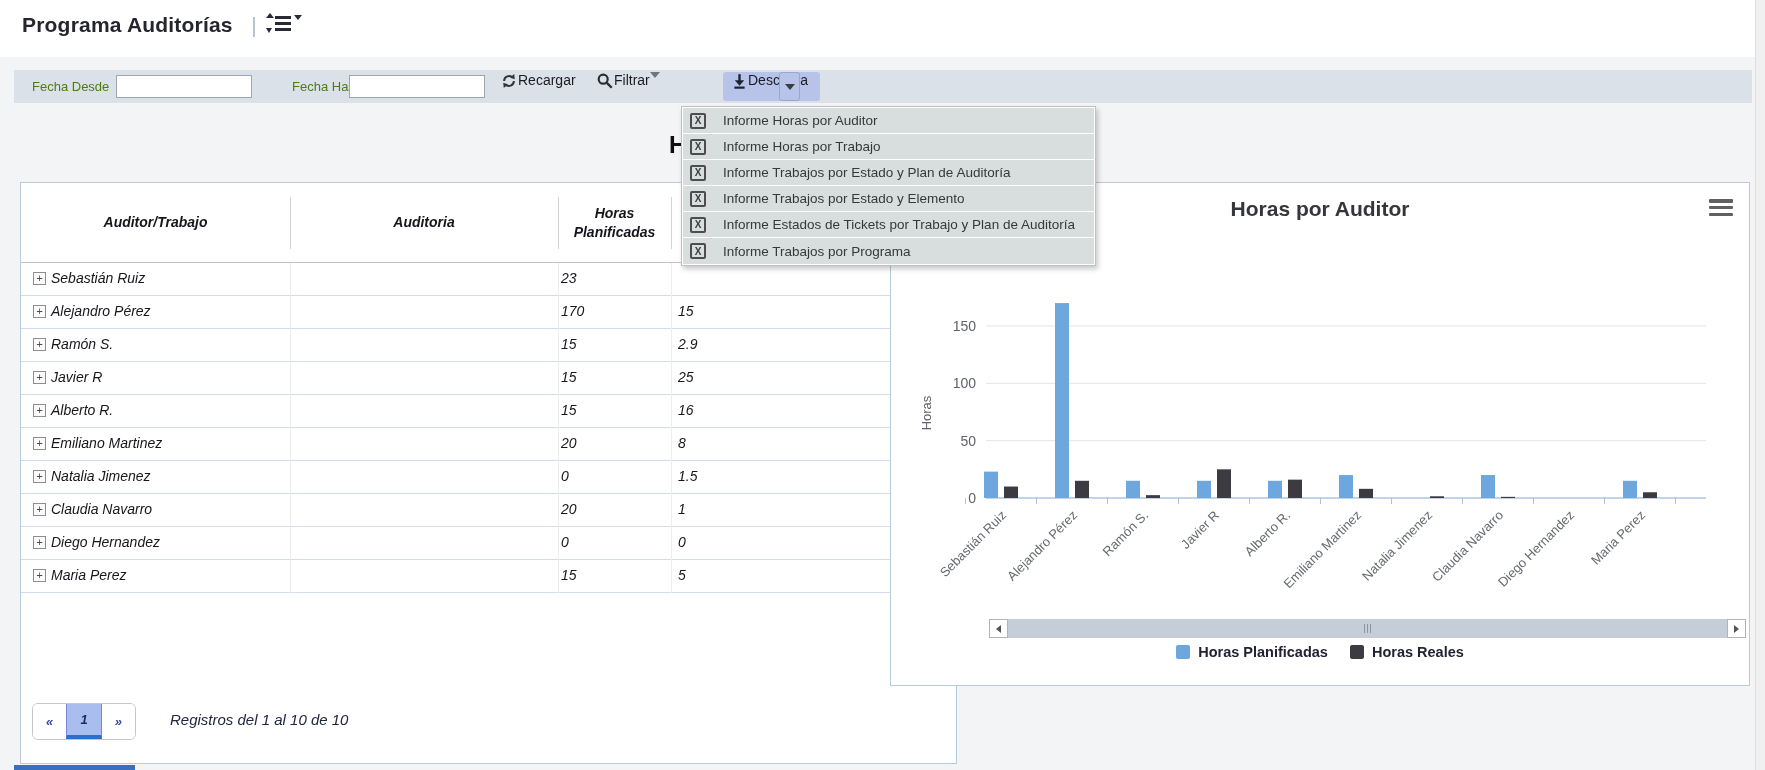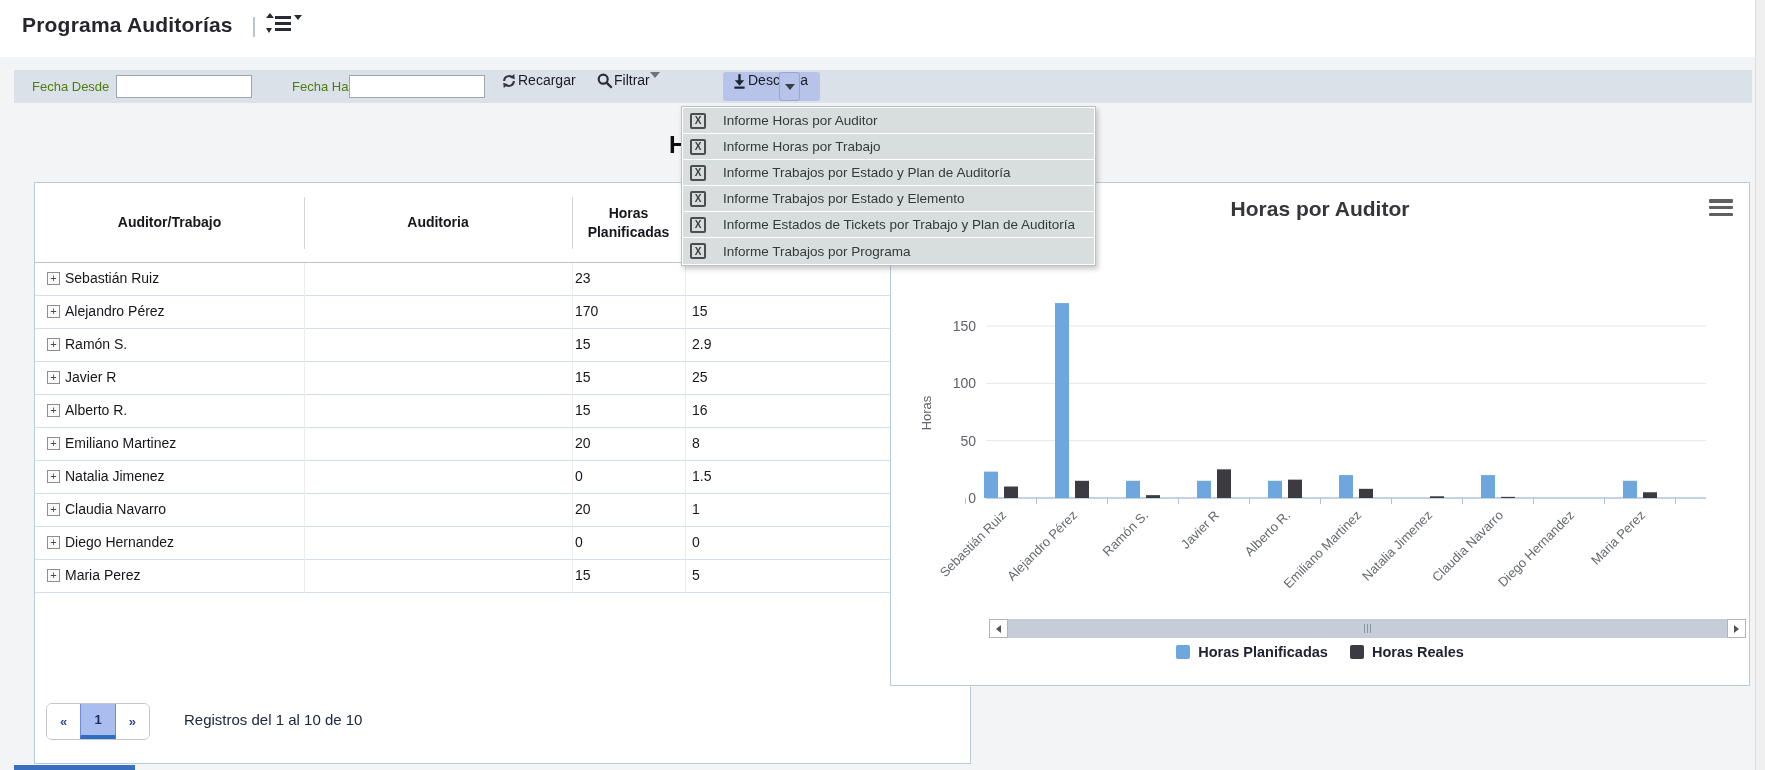--- a/index.html
+++ b/index.html
@@ -36,21 +36,21 @@
   .partial-heading { position:absolute; left:669px; top:131px; font-size:24px; font-weight:bold; color:#0d0d12; z-index:5; }
 
   
   .download-menu { position:absolute; left:681px; top:106px; width:415px; background:#fff; border:1px solid #bfbfbf; box-shadow:2px 3px 5px rgba(0,0,0,.22); z-index:6; padding:1px; }
   .dl-item { height:26px; background:#d8dddd; display:flex; align-items:center; padding-left:7px; cursor:pointer; border-bottom:1px solid #fff; }
   .dl-item:last-child { border-bottom:none; }
   .excel-icon { width:16px; height:16px; border:2px solid #4d4d4d; border-radius:2px; display:flex; align-items:center; justify-content:center; font-size:10px; font-weight:bold; color:#3d3d3d; flex:0 0 auto; }
   .dl-label { margin-left:17px; font-size:13.5px; color:#333a3a; white-space:nowrap; }
 
   
-  .table-panel { position:absolute; left:34px; top:182px; width:937px; height:582px; background:#fff; border:1px solid #b7cbd9; z-index:2; }
+  .table-panel { position:absolute; left:20px; top:182px; width:937px; height:582px; background:#fff; border:1px solid #b7cbd9; z-index:2;font-style:italic; }
   .thead { position:absolute; left:0; top:0; width:100%; height:80px; border-bottom:1px solid #c2c2c2; background:#fff; }
   .th { position:absolute; top:0; height:100%; display:flex; align-items:center; justify-content:center; text-align:center; font-size:14px; font-weight:bold; color:#16161d; line-height:19px; }
   .th1 { left:0; width:269px; }
   .th2 { left:269px; width:268px; }
   .th3 { left:537px; width:113px; padding:0 10px; }
   .th4 { left:650px; width:213px; }
   .col-line { position:absolute; top:14px; height:52px; width:1px; background:#d4d4d4; }
   .tbody { position:absolute; left:0; top:80px; width:100%; height:330px; }
   .body-col-line { position:absolute; top:80px; height:330px; width:1px; background:#ececec; }
   .trow { position:relative; height:33px; border-bottom:1px solid #cfdfee; background:#fff; }

